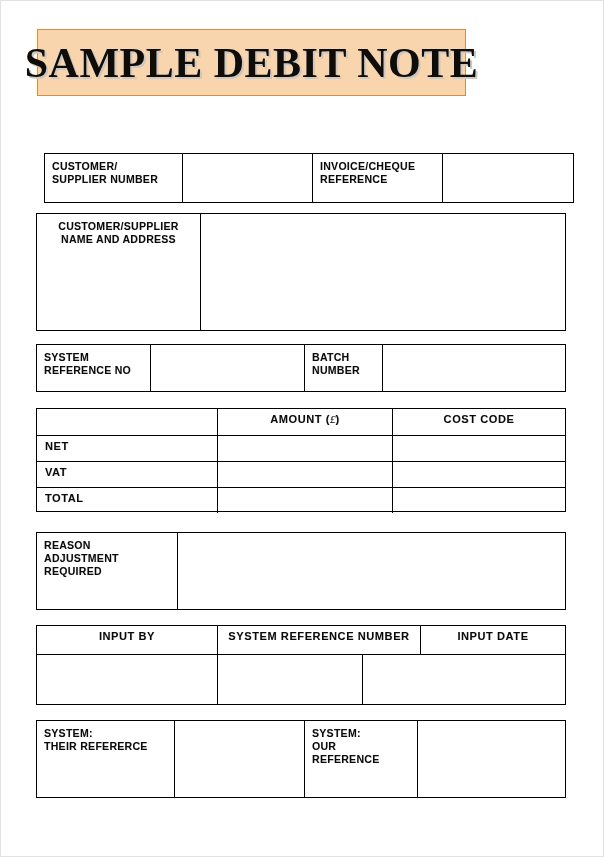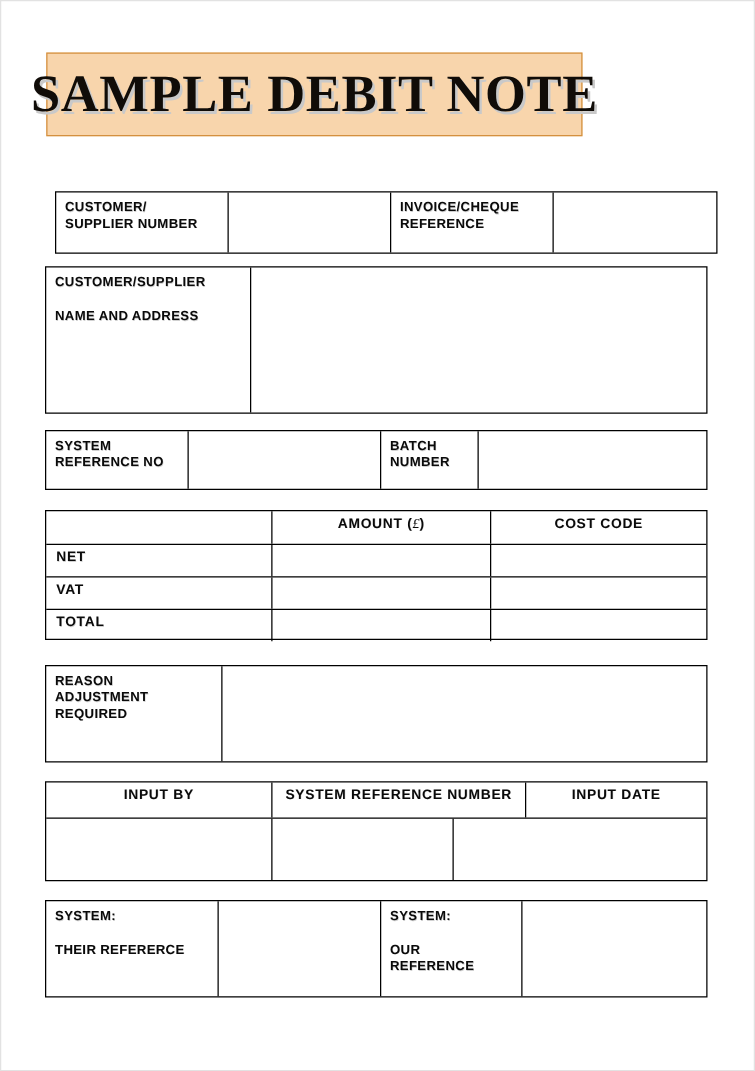--- a/index.html
+++ b/index.html
@@ -22,21 +22,21 @@
     height: 857px;
     background: #ffffff;
     border: 1px solid #e2e2e2;
     overflow: hidden;
   }
 
   
   .title-banner {
     position: absolute;
     left: 36px;
-    top: 41px;
+    top: 28px;
     width: 429px;
     height: 67px;
     box-sizing: border-box;
     background: #f8d5ac;
     border: 1px solid #d4903f;
     display: flex;
     align-items: center;
     justify-content: center;
   }
   .title-text {
@@ -73,21 +73,21 @@
   .lbl {
     font-family: "Liberation Sans", sans-serif;
     font-weight: bold;
     font-size: 10.5px;
     line-height: 13px;
     letter-spacing: 0.3px;
     color: #0a0a0a;
     white-space: pre-line;
     text-shadow: 0.4px 0.4px 0 rgba(170,170,170,0.55);
   }
-  .lbl.gap2  { margin-top: 14px; }
+  .lbl.gap2  { }
   .lbl.hdr {
     font-size: 11px;
     letter-spacing: 0.6px;
   }
   .lbl.row-lbl {
     font-size: 11px;
     letter-spacing: 0.6px;
   }
 
   
@@ -145,21 +145,21 @@
     <div class="cell" style="width:130px;">
       <span class="lbl">INVOICE/CHEQUE
 REFERENCE</span>
     </div>
     <div class="cell" style="flex:1;">
       <span class="lbl"></span>
     </div>
   </div>
 
   <div class="block" style="left:35px; top:212px; width:530px; height:118px;">
-    <div class="cell" style="width:163px;">
+    <div class="cell" style="width:163px;text-align:center;">
       <span class="lbl">CUSTOMER/SUPPLIER</span>
       <span class="lbl gap2">NAME AND ADDRESS</span>
     </div>
     <div class="cell" style="flex:1;">
       <span class="lbl"></span>
     </div>
   </div>
 
   <div class="block" style="left:35px; top:343px; width:530px; height:48px;">
     <div class="cell" style="width:113px;">

